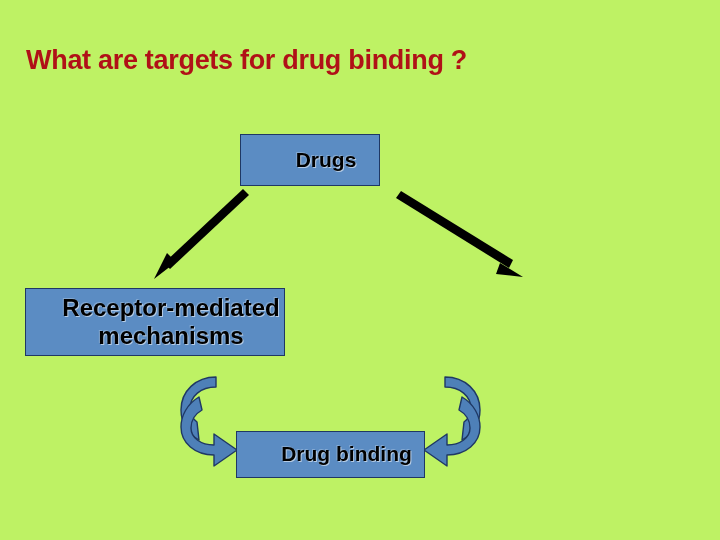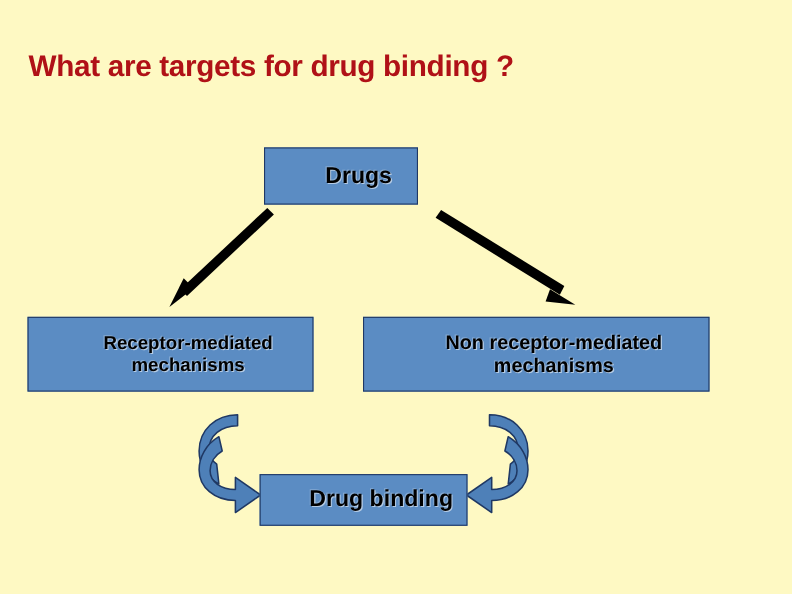--- a/index.html
+++ b/index.html
@@ -7,21 +7,21 @@
     padding: 0;
     background: #ffffff;
   }
   body {
     font-family: "Liberation Sans", sans-serif;
   }
   #slide {
     position: relative;
     width: 720px;
     height: 540px;
-    background: #fef9c3;
+    background: #bef264;
     overflow: hidden;
   }
 
   
   #title {
     position: absolute;
     left: 26px;
     top: 45px;
     font-family: "Liberation Sans", sans-serif;
     font-size: 27px;
@@ -57,21 +57,21 @@
     width: 140px;
     height: 52px;
     font-size: 21px;
   }
 
   #box-receptor {
     left: 25px;
     top: 288px;
     width: 260px;
     height: 68px;
-    font-size: 17px;
+    font-size: 24px;
   }
 
   #box-nonreceptor {
     left: 330px;
     top: 288px;
     width: 315px;
     height: 68px;
     font-size: 18px;
   }
 
@@ -164,21 +164,18 @@
   </svg>
 
   <div id="box-drugs" class="flow-box">
     <span>Drugs</span>
   </div>
 
   <div id="box-receptor" class="flow-box">
     <span>Receptor-mediated mechanisms</span>
   </div>
 
-  <div id="box-nonreceptor" class="flow-box">
-    <span>Non receptor-mediated mechanisms</span>
-  </div>
 
   <div id="box-actions" class="flow-box">
     <span>Drug binding</span>
   </div>
 
 </div>
 
 </body></html>

